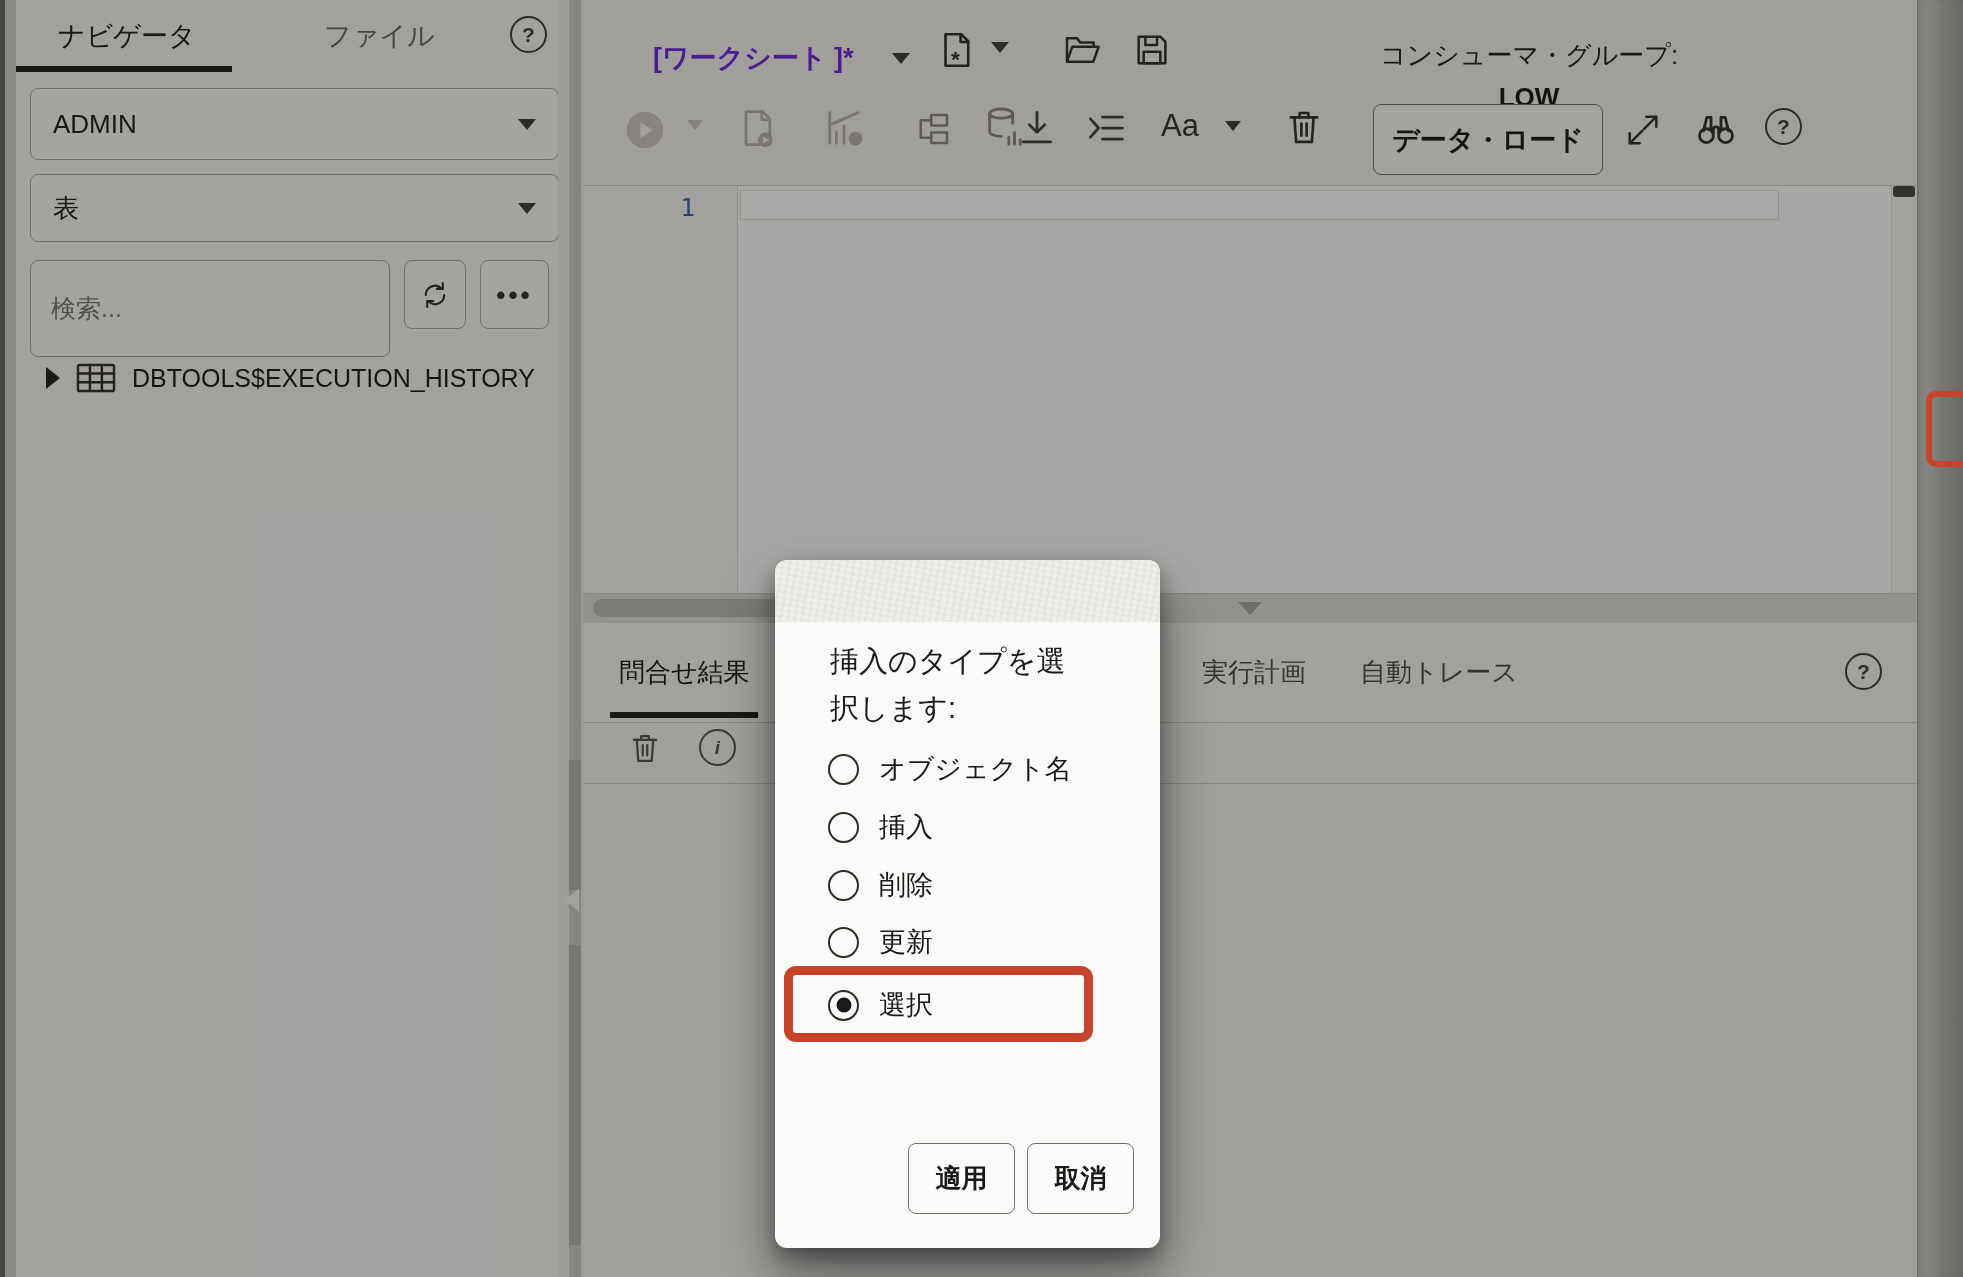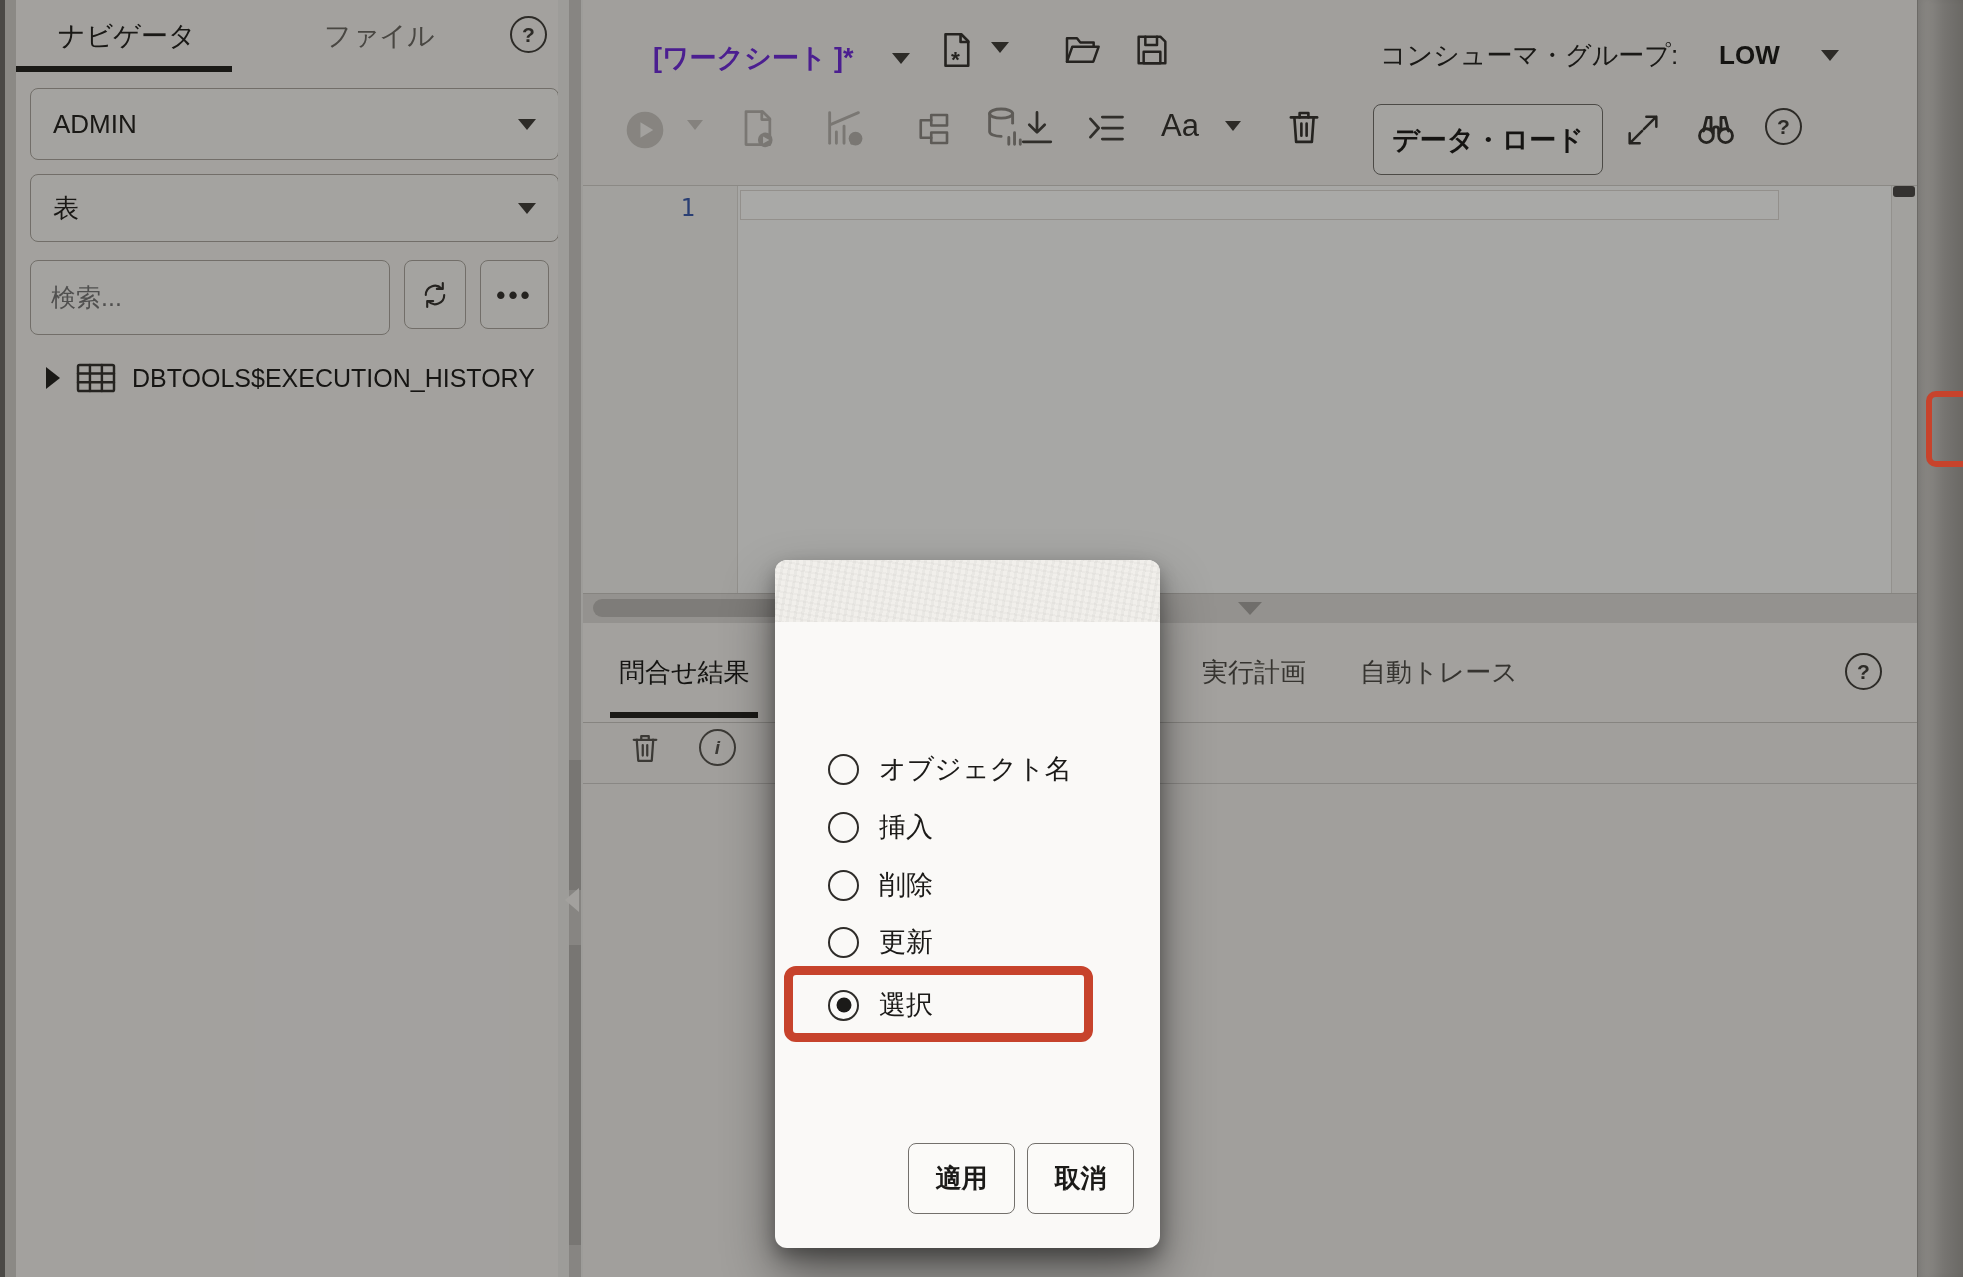--- a/index.html
+++ b/index.html
@@ -73,21 +73,21 @@
     <div class="sel" style="left:14px;top:88px;width:483px;height:70px;">
       <span>ADMIN</span>
       <span class="caret"></span>
     </div>
 
     <div class="sel" style="left:14px;top:174px;width:483px;height:66px;">
       <span>表</span>
       <span class="caret"></span>
     </div>
 
-    <input class="abs" style="left: 14px; top: 260px; width: 318px; height: 63px; border: 1.5px solid rgb(169, 164, 157); border-radius: 8px; background: rgb(246, 244, 241); font-size: 25px; padding: 5px 20px; color: rgb(35, 33, 30); font-family: inherit; outline: none; box-sizing: content-box;" placeholder="検索...">
+    <input class="abs" style="left: 14px; top: 260px; width: 318px; height: 63px; border: 1.5px solid rgb(169, 164, 157); border-radius: 8px; background: rgb(246, 244, 241); font-size: 25px; padding: 16px 20px; color: rgb(35, 33, 30); font-family: inherit; outline: none; box-sizing: content-box;" placeholder="検索...">
     <div class="ibtn" style="left:388px;top:260px;width:60px;height:67px;border:1.5px solid #a9a49d;border-radius:8px;background:#f6f4f1;">
       <span class="icn" style="width:34px;height:34px;color:#34312d;">
         <svg viewBox="0 0 24 24">
             <path d="M5.5 12a6.5 6.5 0 0 1 11.2-4.5M17.5 3.5v4.2h-4.2"></path>
             <path d="M18.5 12a6.5 6.5 0 0 1-11.2 4.5M6.5 20.5v-4.2h4.2"></path>
           </svg>
       </span>
     </div>
     <div class="ibtn" style="left:464px;top:260px;width:67px;height:67px;border:1.5px solid #a9a49d;border-radius:8px;background:#f6f4f1;">
       <span style="font-size:26px;font-weight:bold;letter-spacing:3px;color:#34312d;line-height:0;">•••</span>
@@ -141,21 +141,21 @@
     </div>
     <div class="ibtn" style="left:548px;top:30px;">
       <span class="icn" style="width:42px;height:40px;color:#34312d;">
         <svg viewBox="0 0 24 24">
             <path d="M4 4h13l3 3v13H4z"></path>
             <path d="M8 4v5h7V4"></path>
             <rect x="7" y="13" width="10" height="7"></rect>
           </svg>
       </span>
     </div>
-    <div class="abs" style="left:797px;top:38px;display:flex;align-items:center;gap:41px;">
+    <div class="abs" style="left:797px;top:38px;display:flex;align-items:center;gap:9px;flex-direction:column;">
       <span style="font-size:26px;color:#23211e;">コンシューマ・グループ:</span>
       <span style="font-size:26px;font-weight:bold;color:#1b1a18;">LOW</span>
       <span class="caret"></span>
     </div>
 
     <div class="ibtn" style="left:40px;top:108px;">
       <span class="icn" style="width:44px;height:44px;">
         <svg viewBox="0 0 24 24">
             <circle cx="12" cy="12" r="10" fill="#c9c5c0" stroke="none"></circle>
             <path d="M9.5 7.8l7 4.2-7 4.2z" fill="#f4f2ef" stroke="none"></path>
@@ -311,20 +311,21 @@
     
     
   </div>
 
   <div class="overlay"></div>
 
   <div class="tour-bracket"></div>
 
   <div class="dialog">
     <div class="dialog-grip"></div>
+    <div class="dlg-title">挿入のタイプを選択します:</div>
 
     <div class="opt-row" style="top:190px;">
       <span class="radio"></span>
       <span class="opt-label">オブジェクト名</span>
     </div>
     <div class="opt-row" style="top:248px;">
       <span class="radio"></span>
       <span class="opt-label">挿入</span>
     </div>
     <div class="opt-row" style="top:306px;">

